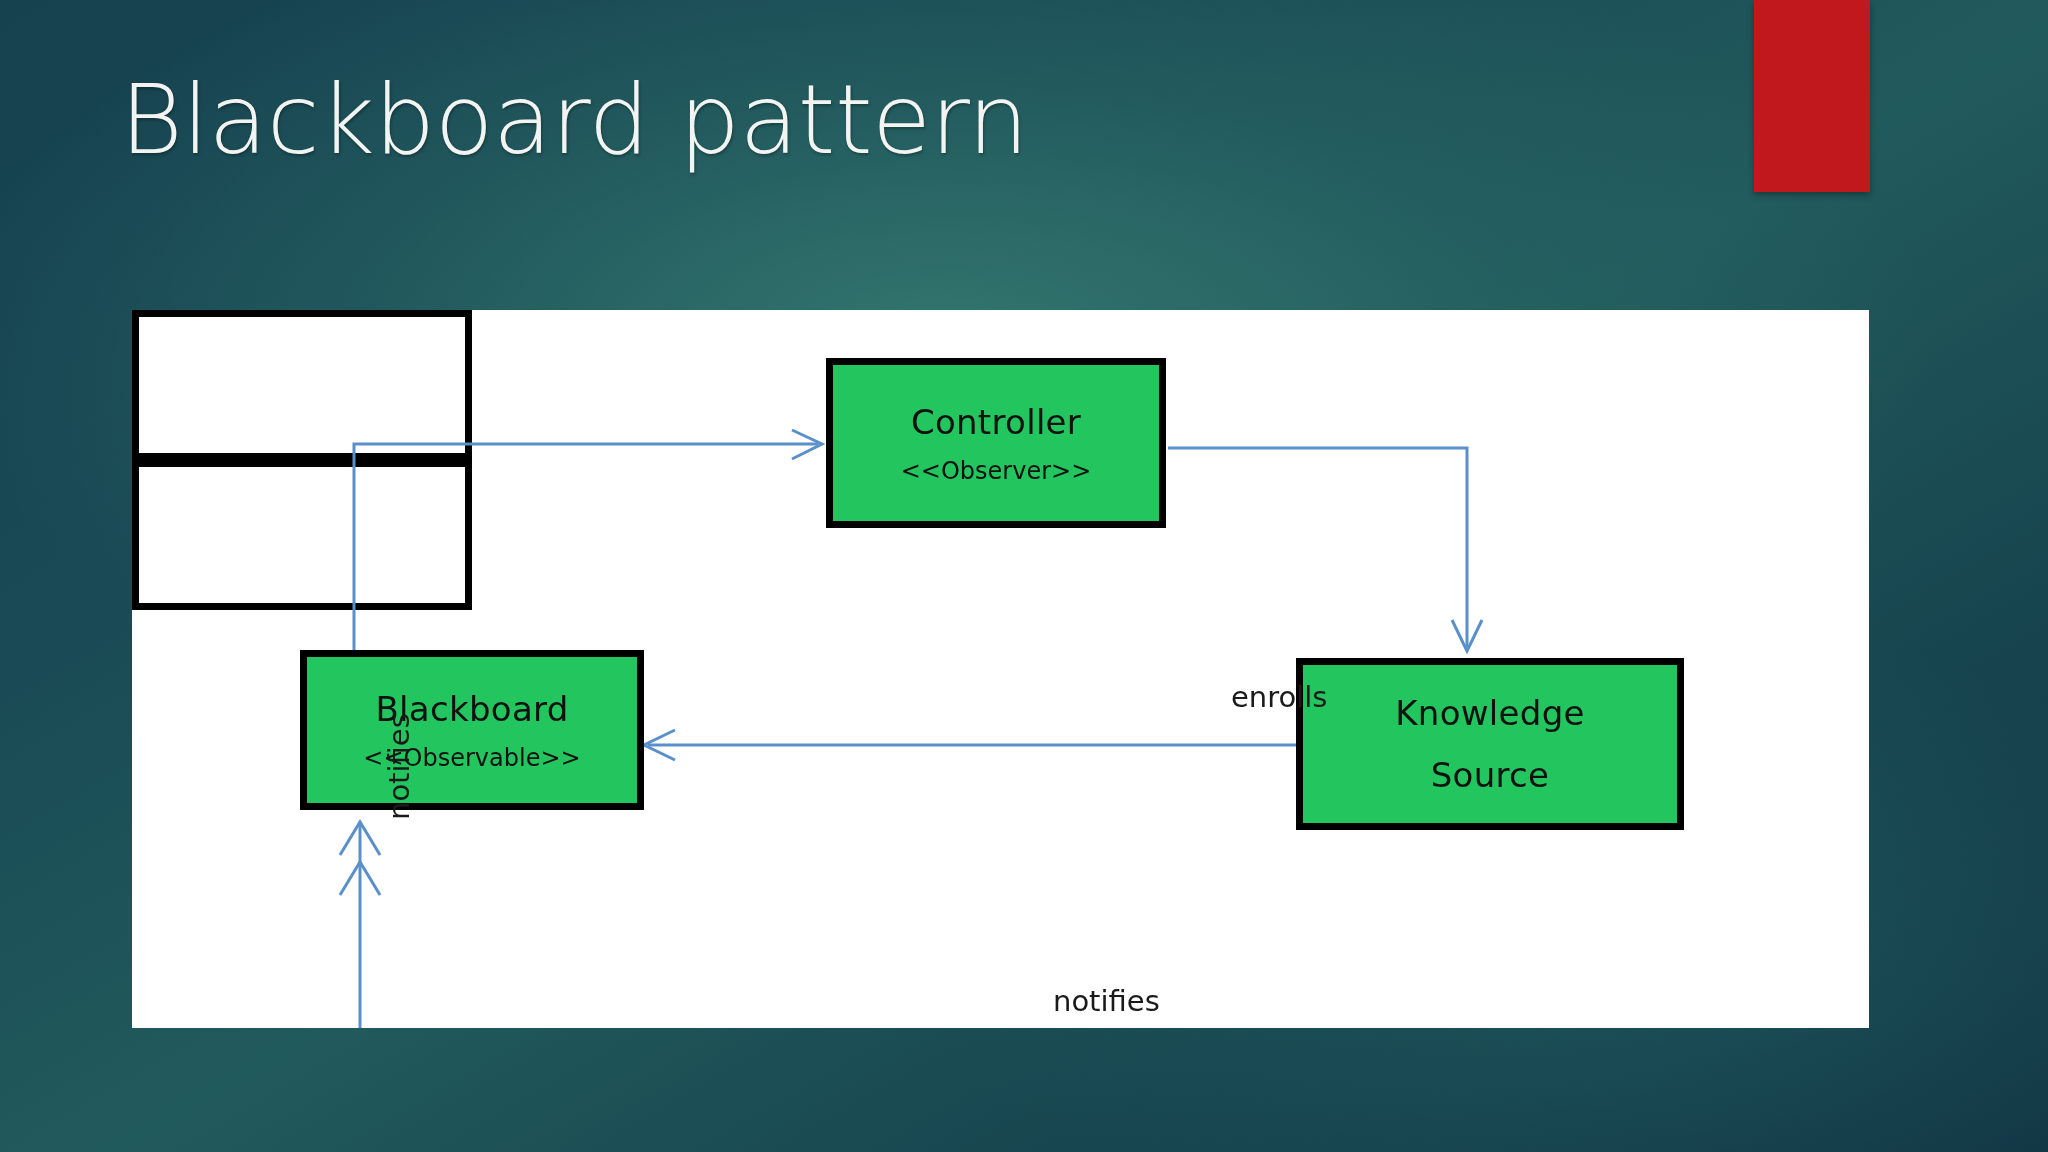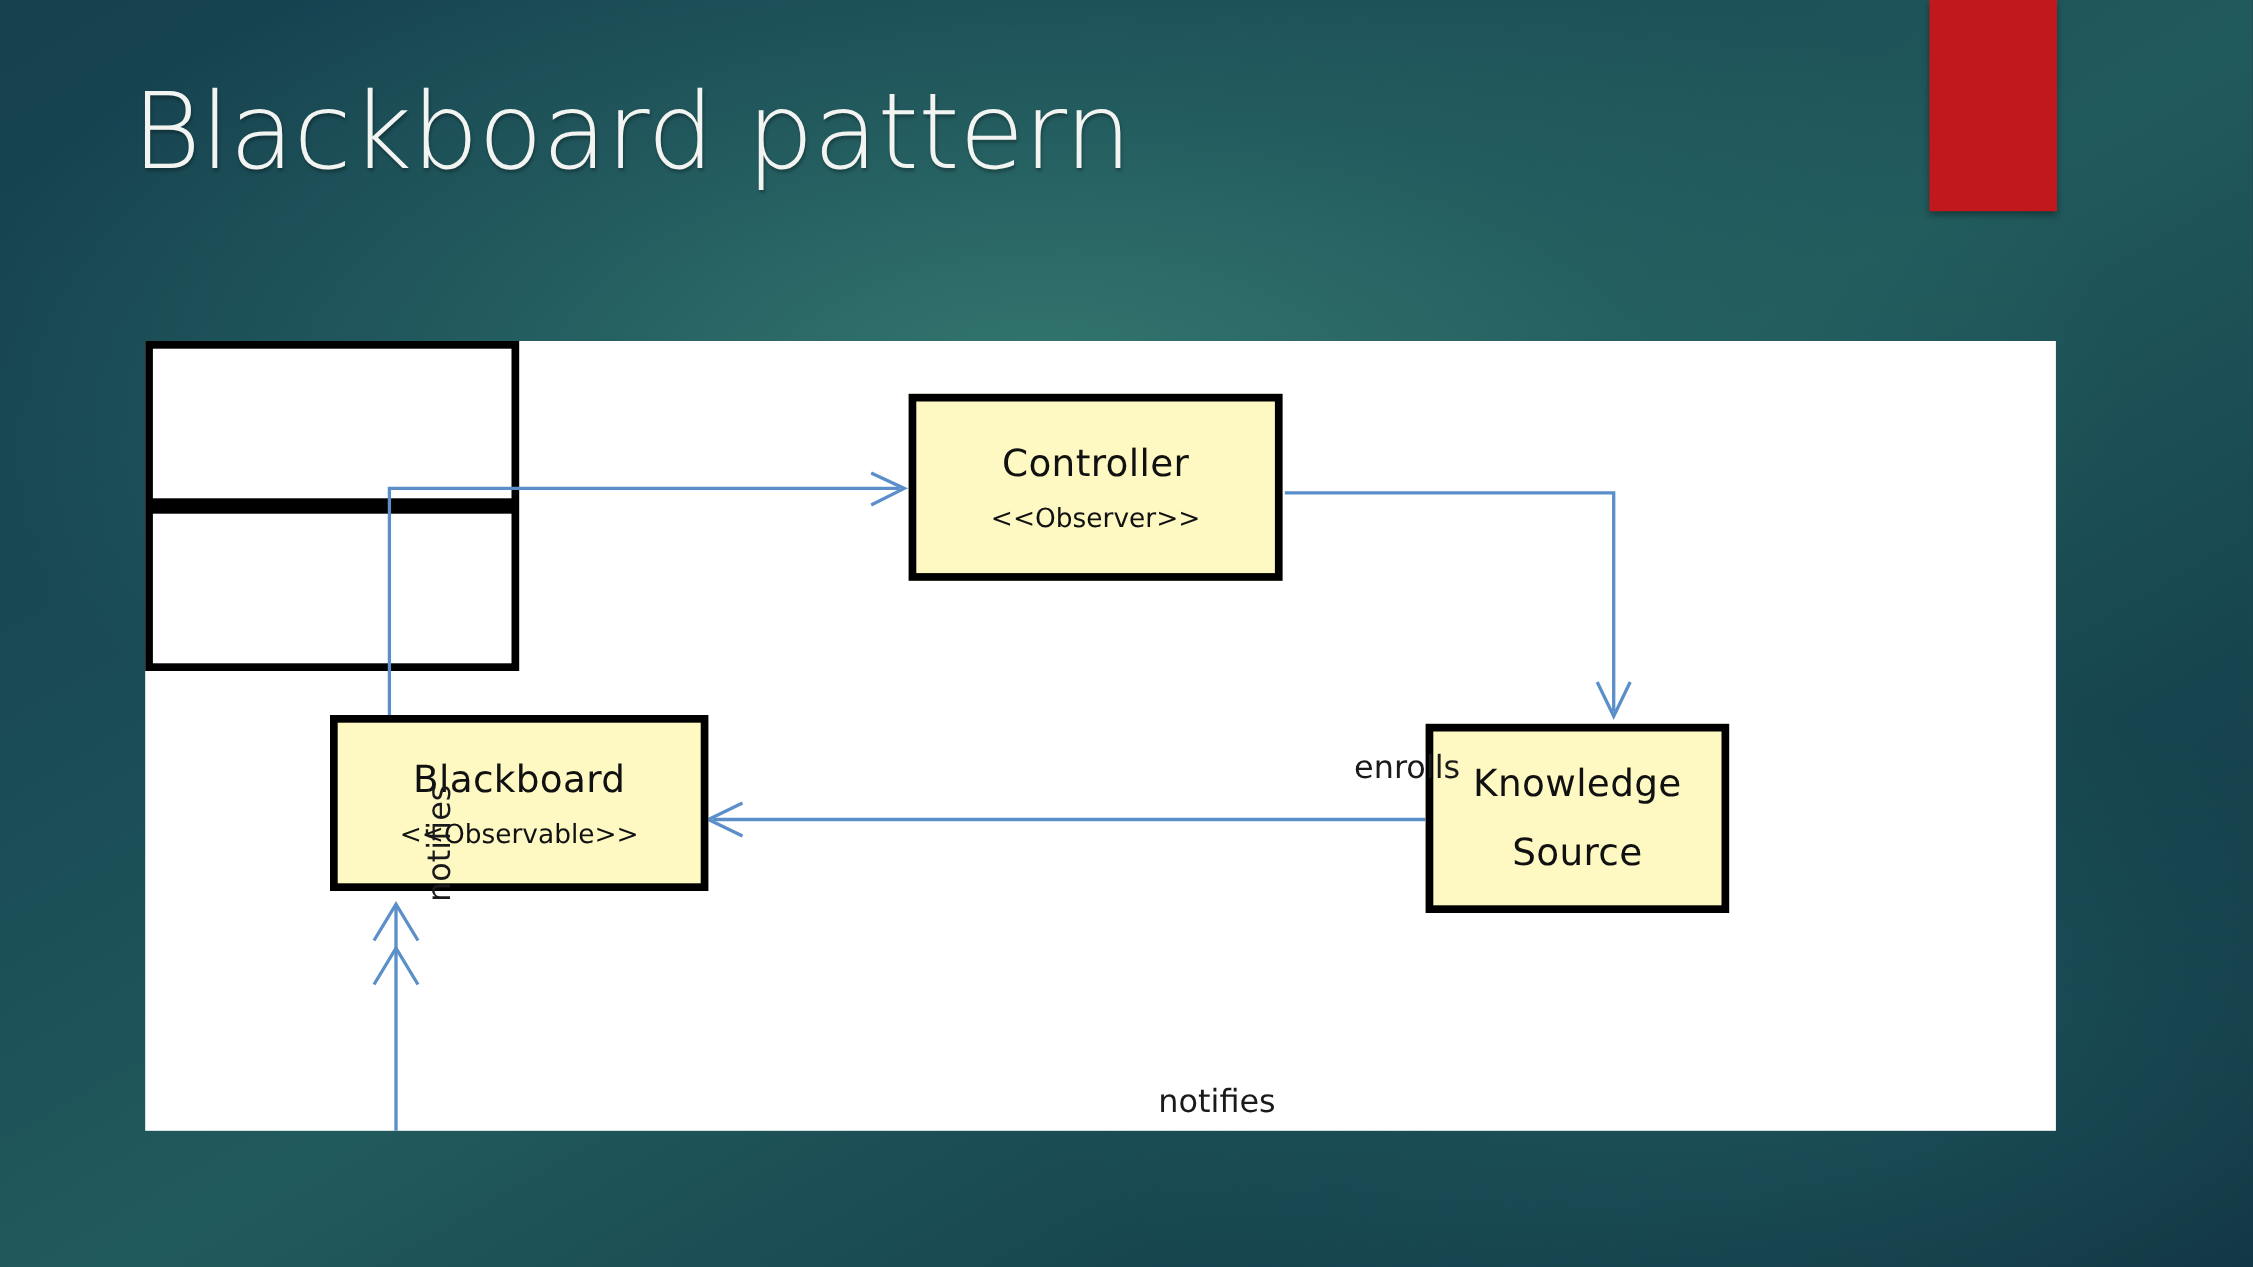--- a/index.html
+++ b/index.html
@@ -68,21 +68,21 @@
     position: absolute;
     left: 0;
     top: 0;
     width: 1737px;
     height: 718px;
   }
 
   
   .uml-box {
     position: absolute;
-    background: #fef9c3;
+    background: #22c55e;
     border: 7px solid #000000;
     box-sizing: border-box;
     display: flex;
     flex-direction: column;
     align-items: center;
     justify-content: center;
     z-index: 4;
   }
   .uml-name {
     font-size: 34px;
@@ -130,21 +130,21 @@
     width: 340px;
     height: 150px;
     background: #ffffff;
     border: 7px solid #000000;
     box-sizing: border-box;
     z-index: 3;
   }
   #box-knowledge-source {
     left: 1164px;  
     top: 348px;    
-    width: 276px;
+    width: 388px;
     height: 172px;
     z-index: 5;
   }
 
   
   .edge-label {
     position: absolute;
     font-size: 29px;
     color: #1a1a1a;
     font-family: "DejaVu Sans", sans-serif;

